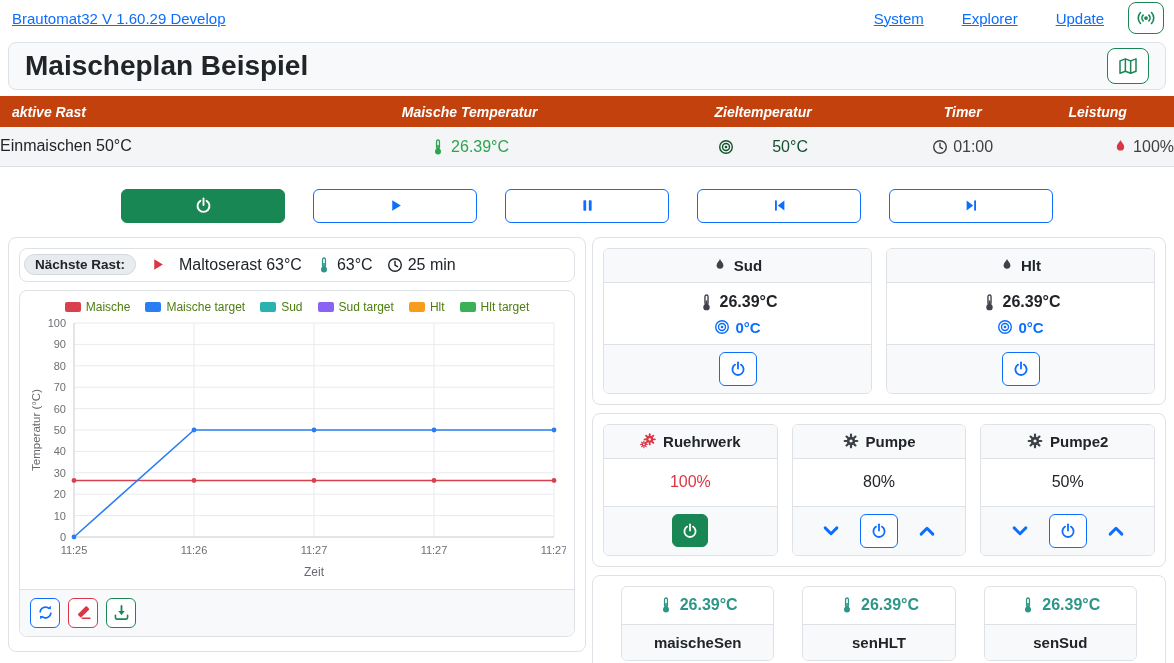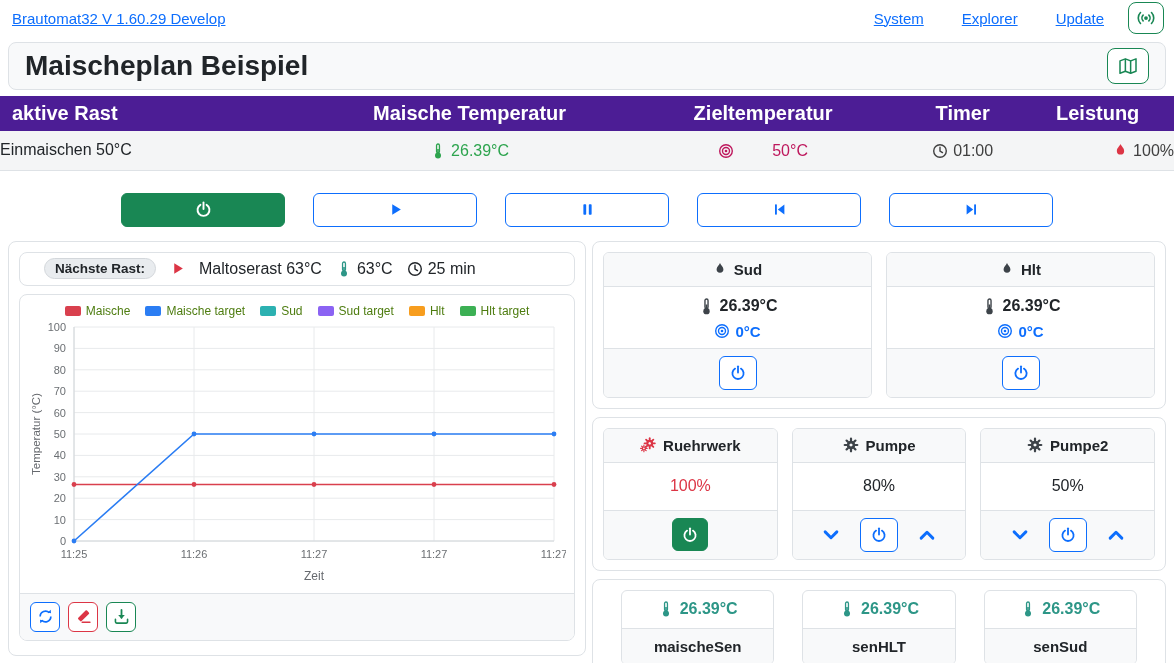--- a/index.html
+++ b/index.html
@@ -29,33 +29,33 @@
     border:1px solid #dee2e6; border-radius:8px;
     display:flex; align-items:center; padding:0 16px;
   }
   .title-card .title { font-size:28px; font-weight:600; }
   .title-card .spacer { flex:1; }
   .map-btn { width:42px; height:36px; }
 
   
   table.rast { width:100%; border-collapse:collapse; table-layout:fixed; margin-top:4px; }
   table.rast th {
-    background:#4c1d95; color:#fff; font-size:20px; font-weight:700;
-    padding:6px 12px; text-align:center; height:31px;
+    background:#c2410c; color:#fff; font-size:14px; font-weight:700;
+    padding:6px 12px; text-align:center; height:31px;font-style:italic;
   }
   table.rast th:first-child { text-align:left; }
   table.rast td {
     background:#f4f5f6; font-size:16px; padding:8px 0; height:39px;
     text-align:center; border-bottom:1px solid #dee2e6;
   }
   table.rast td:first-child { text-align:left; }
   table.rast td:last-child { text-align:right; }
   .val { display:inline-flex; align-items:center; gap:5px; vertical-align:middle; }
   .val-green { color:#2da44e; }
-  .val-blue  { color:#be185d;gap:38px; }
+  .val-blue  { color:#14532d;gap:38px; }
   .val-dark  { color:#404040; }
   .flame-red { color:#dc3545; }
 
   
   .controls { margin:22px 0 0; display:flex; justify-content:center; gap:28px; }
   .ctl-btn {
     width:164px; height:34px; border-radius:6px; cursor:pointer;
     display:inline-flex; align-items:center; justify-content:center;
     background:#fff; border:1px solid #0d6efd; color:#0d6efd;
   }
@@ -63,21 +63,21 @@
 
   
   .main { display:flex; gap:6px; padding:0 8px; margin-top:14px; align-items:flex-start; }
 
   .left-panel {
     width:578px; height:415px; border:1px solid #dee2e6; border-radius:8px;
     padding:10px; overflow:hidden;
   }
   .next-rast {
     border:1px solid #dee2e6; border-radius:8px; background:#fff;
-    display:flex; align-items:center; gap:14px; padding:4px 24px; height:34px;
+    display:flex; align-items:center; gap:14px; padding:4px 4px; height:34px;
     font-size:16px; margin-bottom:8px;
   }
   .pill {
     background:#e9ecef; border:1px solid #d3d7db; border-radius:14px;
     padding:2px 10px; font-size:13.5px; font-weight:700; white-space:nowrap;
   }
   .chart-card { border:1px solid #dee2e6; border-radius:8px; overflow:hidden; }
   .chart-body { padding:6px 8px 0; }
   .chart-legend {
     display:flex; justify-content:center; gap:15px; align-items:center;

